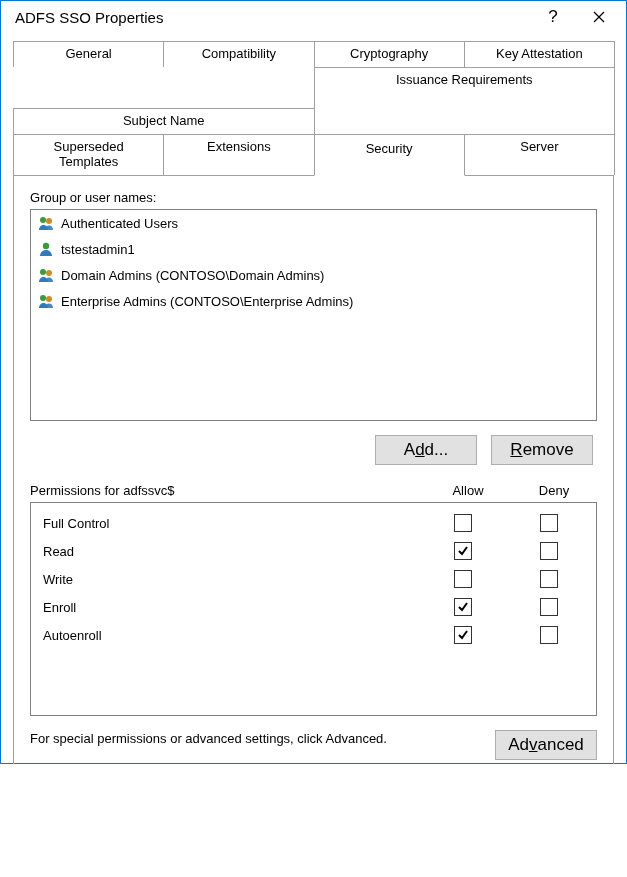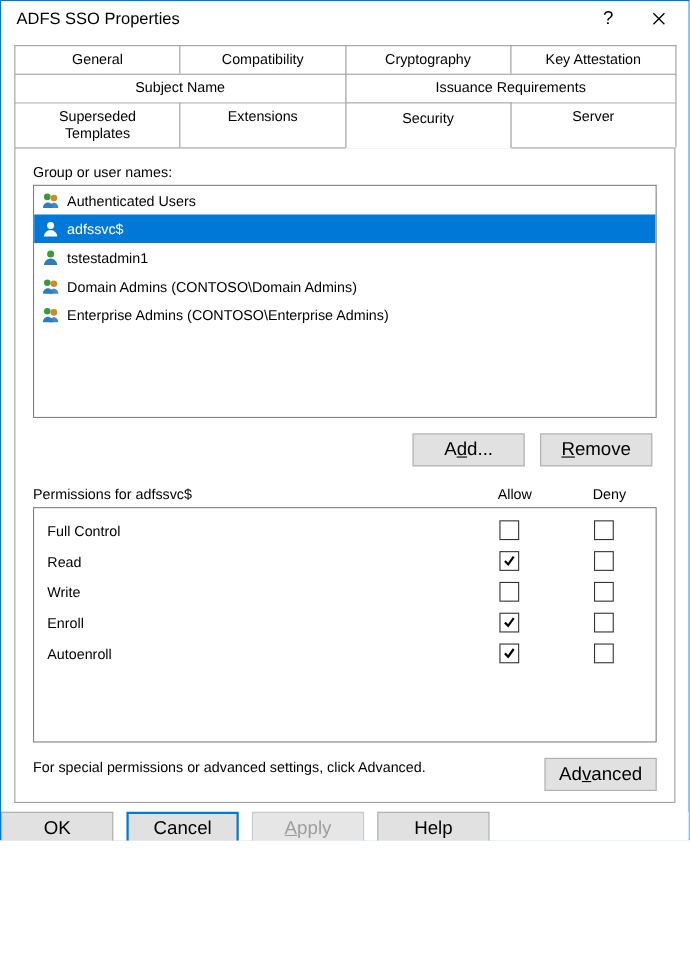--- a/index.html
+++ b/index.html
@@ -57,21 +57,21 @@
   </div>
 
   <div class="tabs-area">
     <div class="tabrow" id="tabrow1">
         <div class="tab">General</div>
         <div class="tab">Compatibility</div>
         <div class="tab">Cryptography</div>
         <div class="tab">Key Attestation</div>
       </div>
     <div class="tabrow" id="tabrow2">
-        <div class="tab" style="flex: 1 1 0%;">Subject Name</div>
+        <div class="tab" style="flex: 1 1 0%; margin-top: 41px;">Subject Name</div>
         <div class="tab" style="flex: 1 1 0%;">Issuance Requirements</div>
       </div>
     <div class="tabrow3" id="tabrow3">
         <div class="tab">Superseded Templates</div>
         <div class="tab">Extensions</div>
         <div class="tab active">Security</div>
         <div class="tab">Server</div>
       </div>
   </div>
 
@@ -81,27 +81,20 @@
     <div class="listbox" id="principal-list">
         <div class="listrow">
           <svg class="icon-group" viewBox="0 0 18 18">
             <circle cx="6" cy="6" r="3" fill="#3a9b3a"></circle>
             <circle cx="12" cy="7" r="3" fill="#d08a2a"></circle>
             <path d="M2 16c0-2.8 2-5 4.5-5s4.5 2.2 4.5 5" fill="#2e7bbf"></path>
             <path d="M8 16c0-2.6 1.8-4.6 4-4.6s4 2 4 4.6" fill="#2e7bbf" opacity="0.9"></path>
           </svg>
           <span>Authenticated Users</span>
         </div>
-        <div class="listrow selected">
-          <svg class="icon-user" viewBox="0 0 18 18">
-            <circle cx="9" cy="6" r="3.2" fill="#fff"></circle>
-            <path d="M3 16c0-3.3 2.7-6 6-6s6 2.7 6 6" fill="#fff"></path>
-          </svg>
-          <span>adfssvc$</span>
-        </div>
         <div class="listrow">
           <svg class="icon-user" viewBox="0 0 18 18">
             <circle cx="9" cy="6" r="3.2" fill="#3a9b3a"></circle>
             <path d="M3 16c0-3.3 2.7-6 6-6s6 2.7 6 6" fill="#2e7bbf"></path>
           </svg>
           <span>tstestadmin1</span>
         </div>
         <div class="listrow">
           <svg class="icon-group" viewBox="0 0 18 18">
             <circle cx="6" cy="6" r="3" fill="#3a9b3a"></circle>

